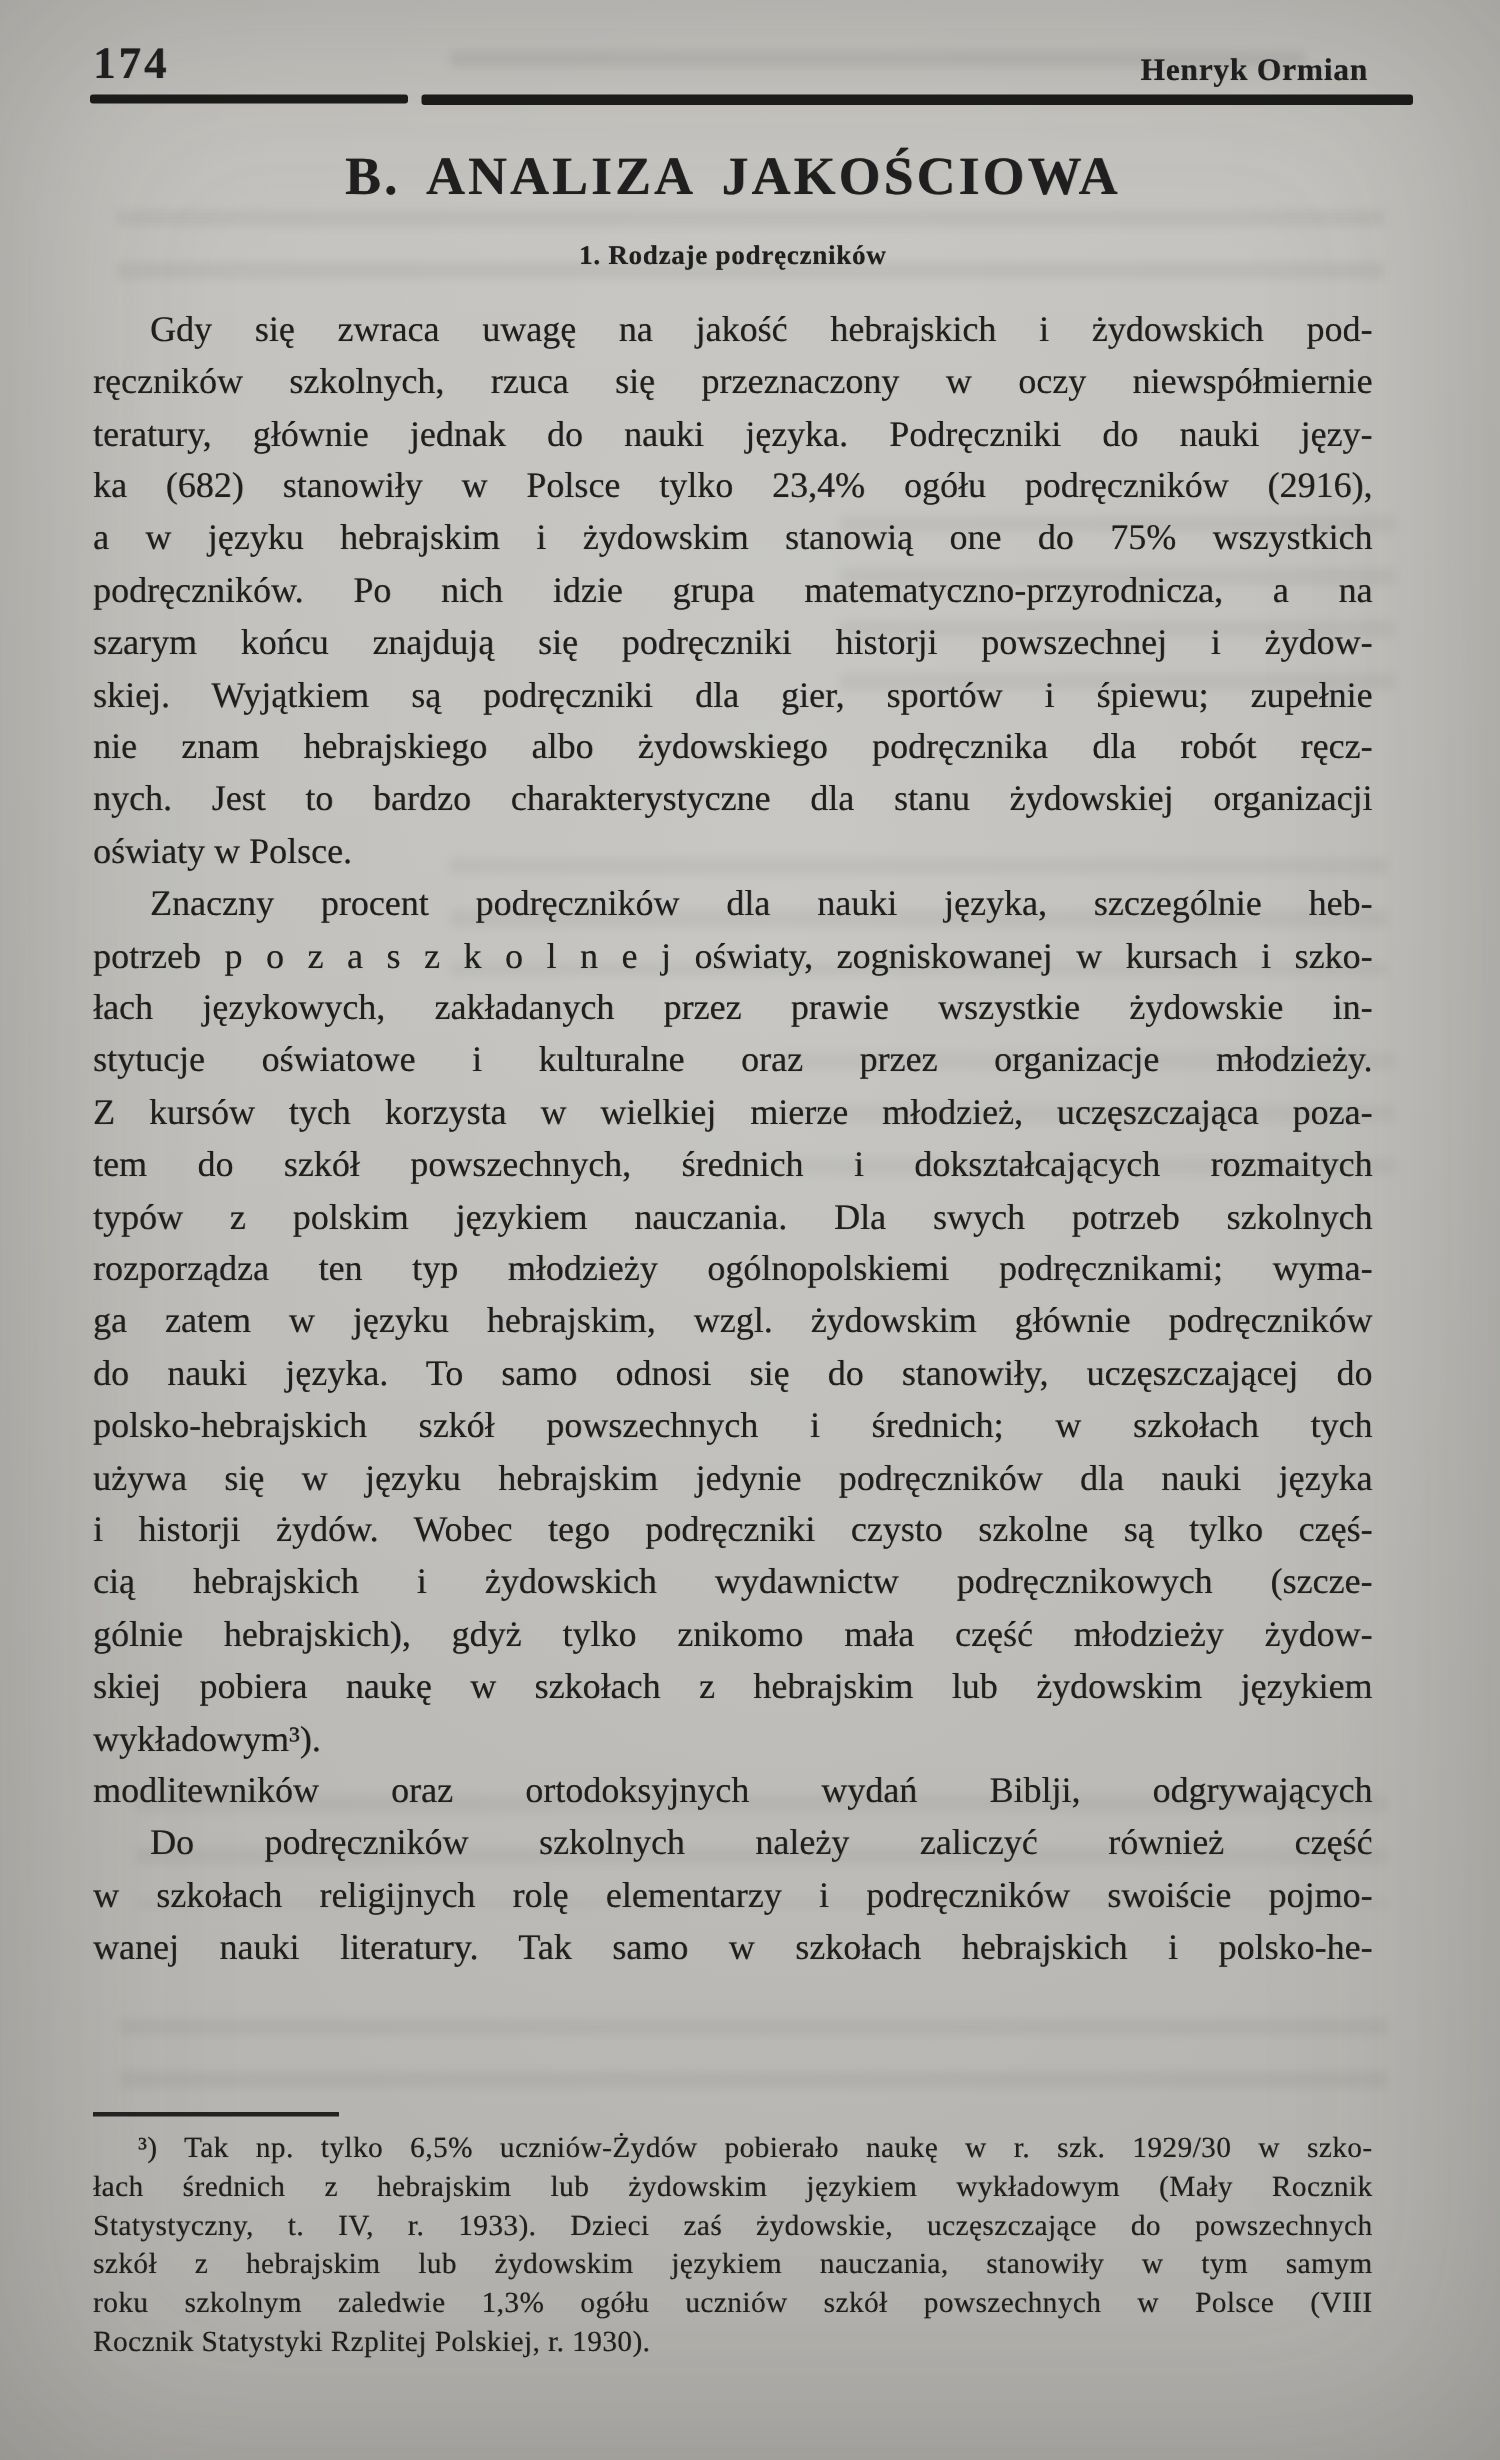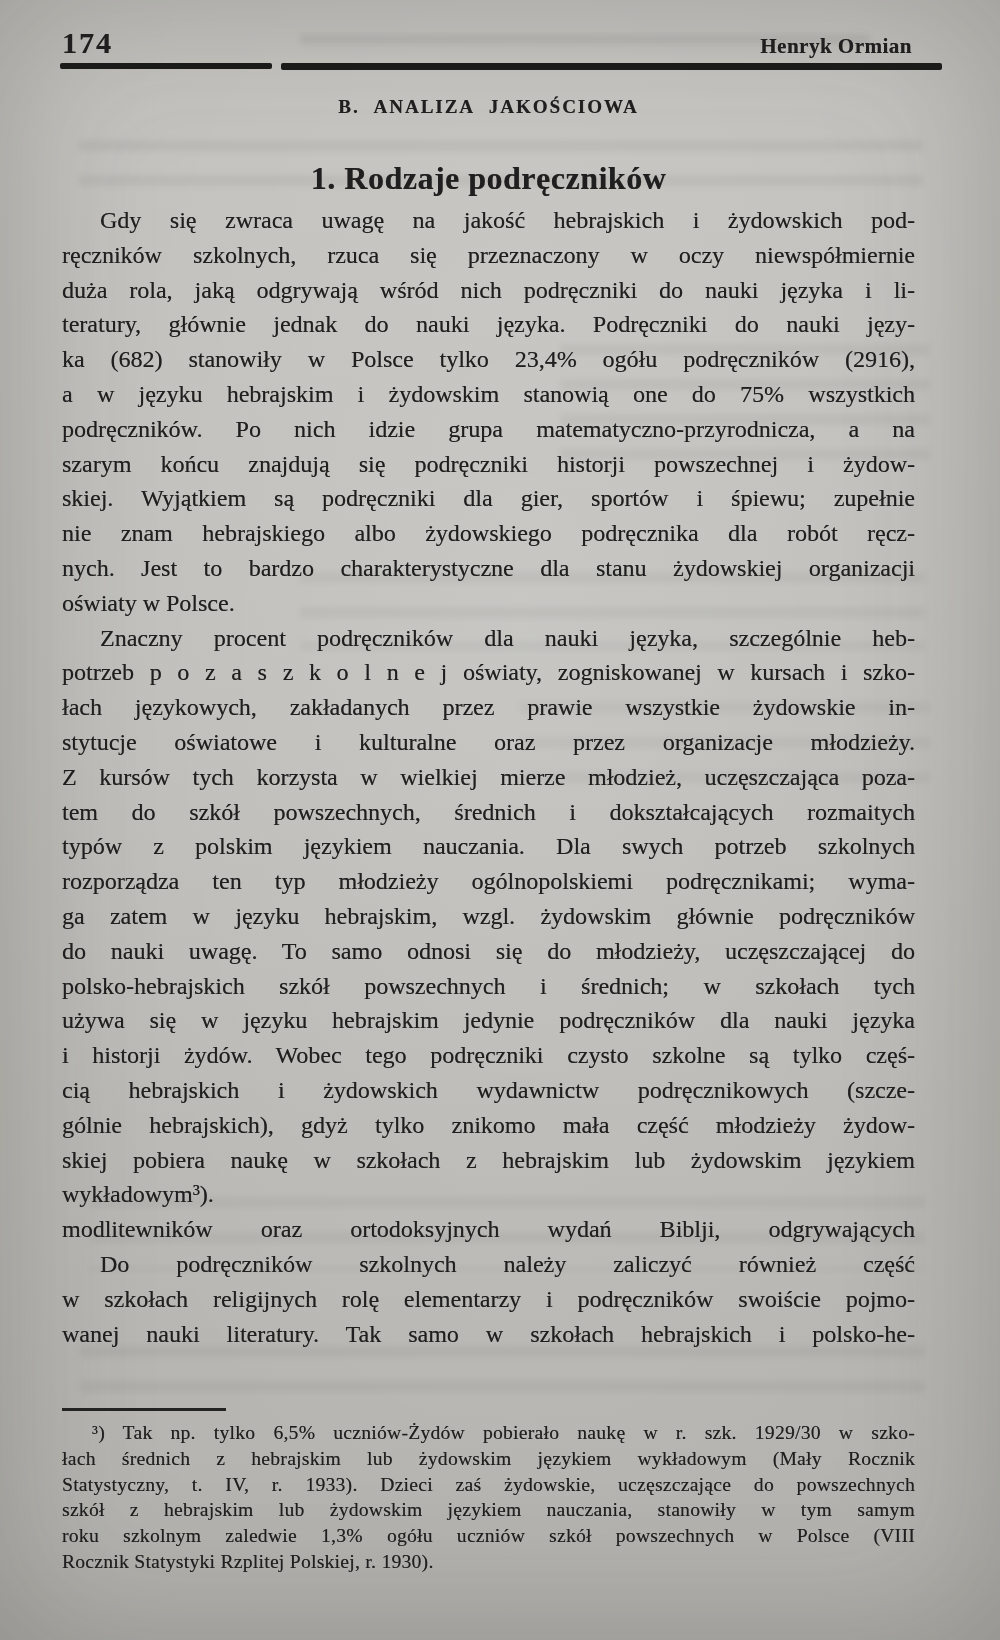--- a/index.html
+++ b/index.html
@@ -40,26 +40,26 @@
   .runhead{
     position:absolute;right:88px;top:34px;
     font-size:21px;font-weight:bold;letter-spacing:.5px;text-align:right;
   }
   .rule{position:absolute;top:63px;background:#1b1b1a;border-radius:2px;}
   .rule-a{left:60px;width:212px;height:6px;}
   .rule-b{left:281px;width:661px;height:7px;}
 
   .title{
     position:absolute;left:62px;top:96px;width:853px;
-    text-align:center;font-size:19px;font-weight:bold;
+    text-align:center;font-size:36px;font-weight:bold;
     letter-spacing:2px;word-spacing:8px;
   }
   .sect{
     position:absolute;left:62px;top:160px;width:853px;
-    text-align:center;font-size:32px;font-weight:bold;letter-spacing:.5px;
+    text-align:center;font-size:18px;font-weight:bold;letter-spacing:.5px;
   }
 
   .bodytext{
     position:absolute;left:62px;top:203px;width:853px;
     font-size:24px;line-height:34.8px;
   }
   .line{
     text-align:justify;
     text-align-last:justify;
     -moz-text-align-last:justify;
@@ -102,42 +102,41 @@
   <div class="rule rule-a"></div>
   <div class="rule rule-b"></div>
 
   <div class="title">B.  ANALIZA JAKOŚCIOWA</div>
   <div class="sect">1. Rodzaje podręczników</div>
 
   <div class="bodytext" id="body-paragraphs">
       <div>
         <div class="line indent">Gdy się zwraca uwagę na jakość hebrajskich i żydowskich pod-</div>
         <div class="line">ręczników szkolnych, rzuca się przeznaczony w oczy niewspółmiernie</div>
-        <div class="line">duża rola, jaką odgrywają wśród nich podręczniki do nauki języka i li-</div>
         <div class="line">teratury, głównie jednak do nauki języka. Podręczniki do nauki języ-</div>
         <div class="line">ka (682) stanowiły w Polsce tylko 23,4% ogółu podręczników (2916),</div>
         <div class="line">a w języku hebrajskim i żydowskim stanowią one do 75% wszystkich</div>
         <div class="line">podręczników. Po nich idzie grupa matematyczno-przyrodnicza, a na</div>
         <div class="line">szarym końcu znajdują się podręczniki historji powszechnej i żydow-</div>
         <div class="line">skiej. Wyjątkiem są podręczniki dla gier, sportów i śpiewu; zupełnie</div>
         <div class="line">nie znam hebrajskiego albo żydowskiego podręcznika dla robót ręcz-</div>
         <div class="line">nych. Jest to bardzo charakterystyczne dla stanu żydowskiej organizacji</div>
         <div class="line endline">oświaty w Polsce.</div>
       </div>
       <div>
         <div class="line indent">Znaczny procent podręczników dla nauki języka, szczególnie heb-</div>
         <div class="line">potrzeb p o z a s z k o l n e j oświaty, zogniskowanej w kursach i szko-</div>
         <div class="line">łach językowych, zakładanych przez prawie wszystkie żydowskie in-</div>
         <div class="line">stytucje oświatowe i kulturalne oraz przez organizacje młodzieży.</div>
         <div class="line">Z kursów tych korzysta w wielkiej mierze młodzież, uczęszczająca poza-</div>
         <div class="line">tem do szkół powszechnych, średnich i dokształcających rozmaitych</div>
         <div class="line">typów z polskim językiem nauczania. Dla swych potrzeb szkolnych</div>
         <div class="line">rozporządza ten typ młodzieży ogólnopolskiemi podręcznikami; wyma-</div>
         <div class="line">ga zatem w języku hebrajskim, wzgl. żydowskim głównie podręczników</div>
-        <div class="line">do nauki uwagę. To samo odnosi się do młodzieży, uczęszczającej do</div>
+        <div class="line">do nauki języka. To samo odnosi się do stanowiły, uczęszczającej do</div>
         <div class="line">polsko-hebrajskich szkół powszechnych i średnich; w szkołach tych</div>
         <div class="line">używa się w języku hebrajskim jedynie podręczników dla nauki języka</div>
         <div class="line">i historji żydów. Wobec tego podręczniki czysto szkolne są tylko częś-</div>
         <div class="line">cią hebrajskich i żydowskich wydawnictw podręcznikowych (szcze-</div>
         <div class="line">gólnie hebrajskich), gdyż tylko znikomo mała część młodzieży żydow-</div>
         <div class="line">skiej pobiera naukę w szkołach z hebrajskim lub żydowskim językiem</div>
         <div class="line endline">wykładowym³).</div>
       </div>
       <div>
         <div class="line">modlitewników oraz ortodoksyjnych wydań Biblji, odgrywających</div>

